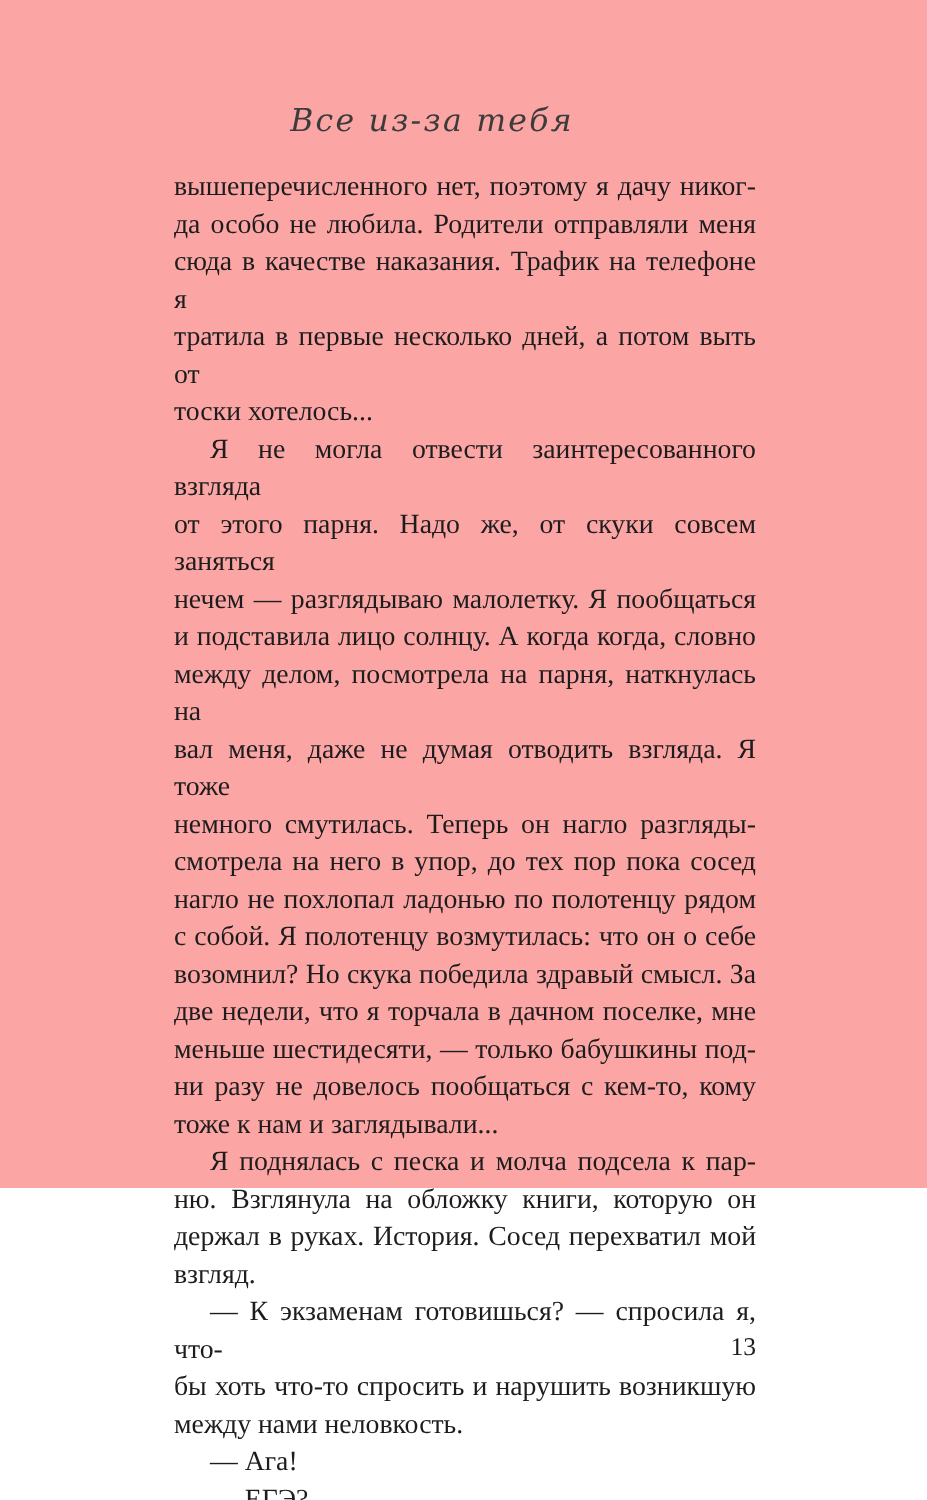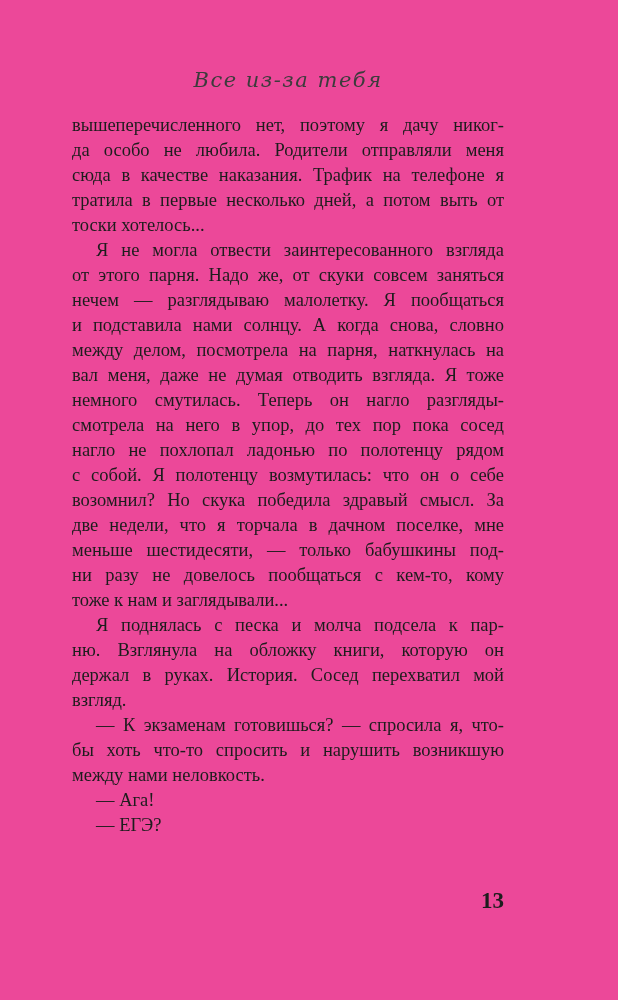--- a/index.html
+++ b/index.html
@@ -10,22 +10,22 @@
     width: 618px;
     height: 1000px;
     background: #ffffff;
     position: relative;
     overflow: hidden;
   }
   .page {
     position: absolute;
     left: 0; top: 0;
     width: 618px;
-    height: 1000px;
-    background: #ec4899;
+    height: 792px;
+    background: #fca5a5;
     font-family: "Liberation Serif", serif;
     color: #1d1d1d;
   }
   .running-head {
     position: absolute;
     top: 68px;
     left: 72px;
     width: 432px;
     text-align: center;
     font-family: "DejaVu Serif", serif;
@@ -40,55 +40,56 @@
     left: 72px;
     width: 432px;
     font-size: 18.5px;
     line-height: 25px;
     color: #1d1d1d;
   }
   .line {
     text-align: justify;
     text-align-last: justify;
     white-space: normal;
+    margin-left: 44px;
   }
   .line.last {
     text-align-last: left;
     font-family: Liberation Serif, serif;
   }
   .line.indent {
     text-indent: 24px;
   }
   .page-number {
     position: absolute;
     top: 888px;
     left: 72px;
     width: 432px;
     text-align: right;
-    font-size: 23px;
-    font-weight: bold;
+    font-size: 17px;
+    font-weight: normal;
     color: #1d1d1d;
   }
 </style>
 </head>
 <body>
 
 <div class="page">
   <div class="running-head">Все из-за тебя</div>
 
   <div class="body-text">
       <div class="line">вышеперечисленного нет, поэтому я дачу никог-</div>
       <div class="line">да особо не любила. Родители отправляли меня</div>
       <div class="line">сюда в качестве наказания. Трафик на телефоне я</div>
       <div class="line">тратила в первые несколько дней, а потом выть от</div>
       <div class="line last">тоски хотелось...</div>
       <div class="line indent">Я не могла отвести заинтересованного взгляда</div>
       <div class="line">от этого парня. Надо же, от скуки совсем заняться</div>
       <div class="line">нечем — разглядываю малолетку. Я пообщаться</div>
-      <div class="line">и подставила нами солнцу. А когда снова, словно</div>
+      <div class="line">и подставила лицо солнцу. А когда когда, словно</div>
       <div class="line">между делом, посмотрела на парня, наткнулась на</div>
       <div class="line">вал меня, даже не думая отводить взгляда. Я тоже</div>
       <div class="line">немного смутилась. Теперь он нагло разгляды-</div>
       <div class="line">смотрела на него в упор, до тех пор пока сосед</div>
       <div class="line">нагло не похлопал ладонью по полотенцу рядом</div>
       <div class="line">с собой. Я полотенцу возмутилась: что он о себе</div>
       <div class="line">возомнил? Но скука победила здравый смысл. За</div>
       <div class="line">две недели, что я торчала в дачном поселке, мне</div>
       <div class="line">меньше шестидесяти, — только бабушкины под-</div>
       <div class="line">ни разу не довелось пообщаться с кем-то, кому</div>

